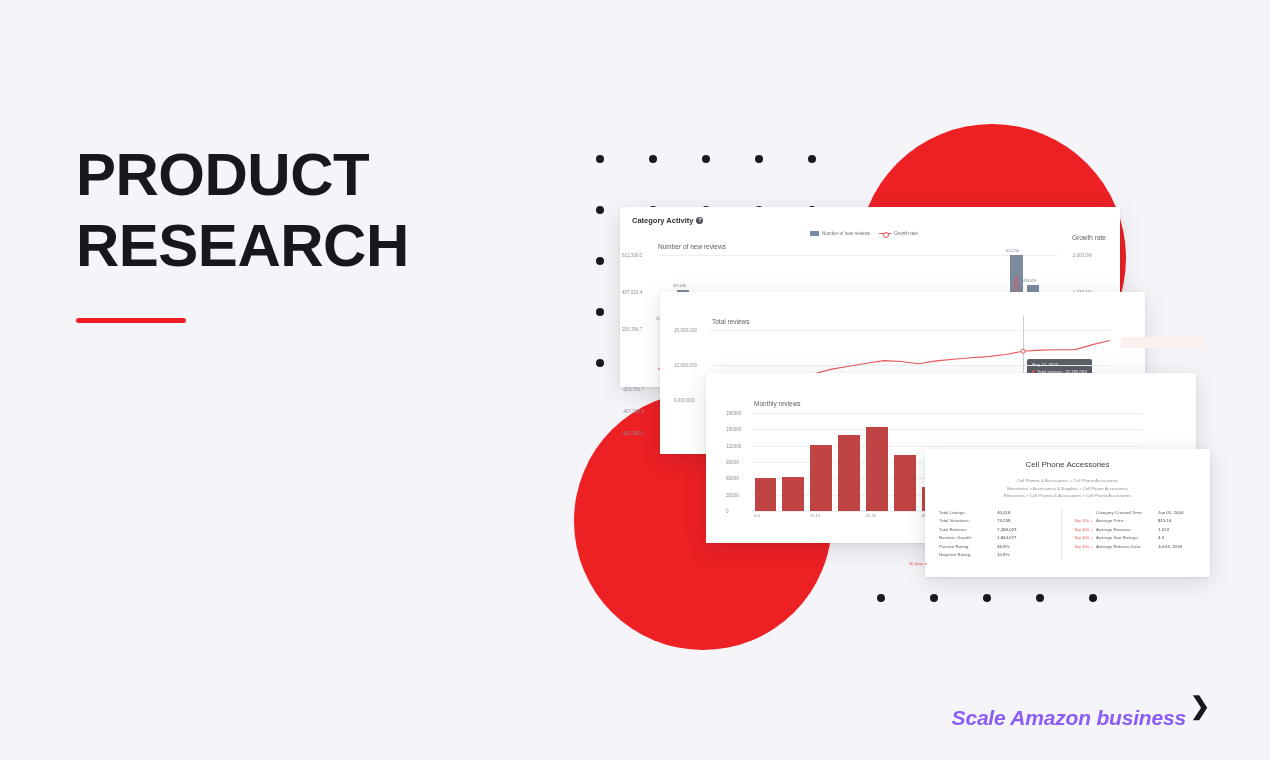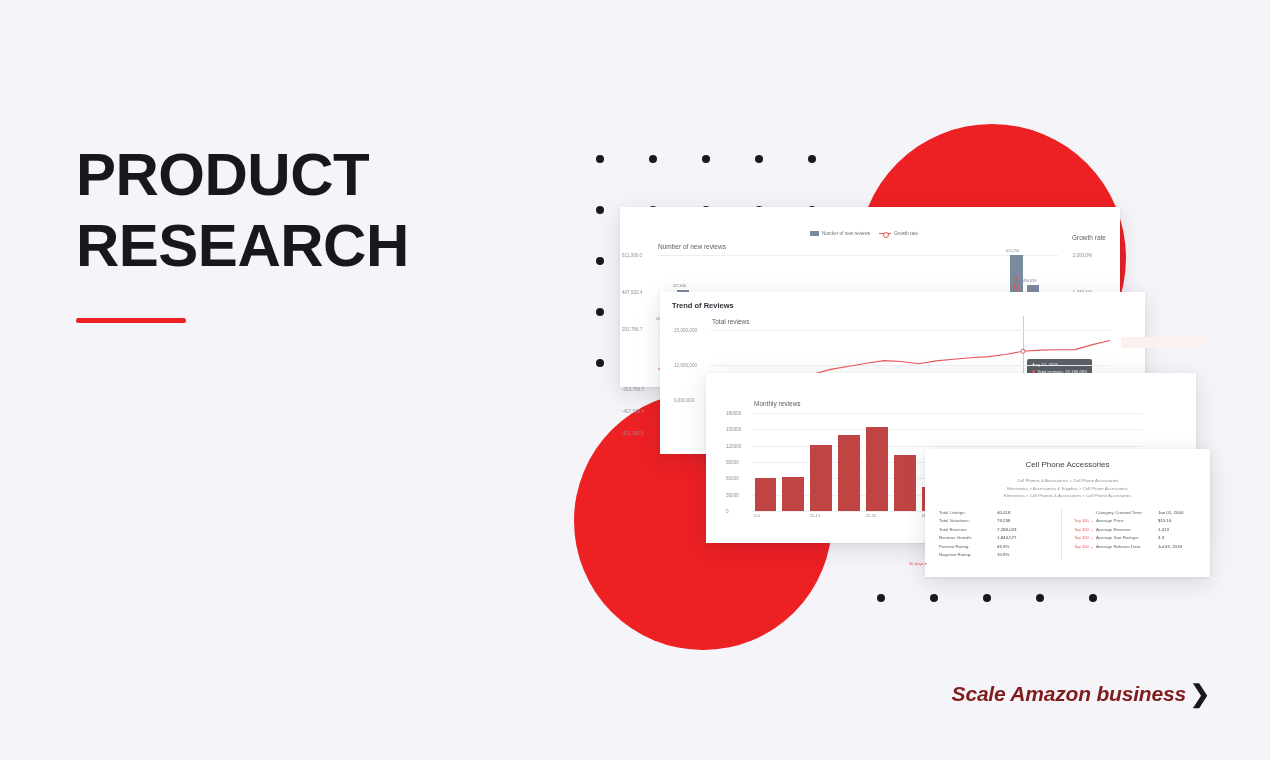--- a/index.html
+++ b/index.html
@@ -106,21 +106,21 @@
     color: #e8565b; font-size: 4.2px; white-space: nowrap;
   }
 
   
   .footer {
     position: absolute; right: 60px; top: 682px;
     display: flex; align-items: center; gap: 4px;
   }
   .footer-text {
     font-size: 21px; font-style: italic; font-weight: 700;
-    color: #7f1d1d; letter-spacing: -0.2px;
+    color: #8b5cf6; letter-spacing: -0.2px; margin-top: 24px;
   }
   .chev { font-size: 24px; font-weight: 700; color: #16181d; line-height: 1; }
 </style>
 </head>
 <body>
 
 <div id="stage">
 
   <div class="blob blob-top"></div>
   <div class="blob blob-bottom"></div>
@@ -159,20 +159,24 @@
       <div class="dot" style="left: 1036px; top: 594px;"></div>
       <div class="dot" style="left: 1089px; top: 594px;"></div>
     </div>
 
   <div class="headline">PRODUCT
 RESEARCH</div>
   <div class="rule"></div>
 
   <div class="card" id="card-category">
     <div class="inner">
+      <div class="card-title">
+        <span>Category Activity</span>
+        <span class="help-ico">?</span>
+      </div>
 
       <div class="legend">
         <div class="legend-item">
           <span class="sw-bar"></span>
           <span>Number of new reviews</span>
         </div>
         <div class="legend-item">
           <span class="sw-line"></span>
           <span>Growth rate</span>
         </div>
@@ -244,23 +248,20 @@
           <div class="barlabel" style="left: 381.333px; top: 69.5314px;">220,009</div>
           <svg width="400" height="118" style="position: absolute; left: 0px; top: 0px;">
             <path d="M0,114 L8.3,114.0 L25.0,114.0 L41.7,114.0 L58.3,114.0 L75.0,114.0 L91.7,114.0 L108.3,114.0 L125.0,114.0 L141.7,114.0 L158.3,114.0 L175.0,114.0 L191.7,114.0 L208.3,114.0 L225.0,114.0 L241.7,114.0 L258.3,114.0 L275.0,73.2 L291.7,114.0 L308.3,114.0 L325.0,114.0 L341.7,114.0 L358.3,21.2 L375.0,114.0 L391.7,114.0 L400,114" fill="none" stroke="#e8565b" stroke-width="0.9"></path>
           </svg>
         </div>
     </div>
   </div>
 
   <div class="card" id="card-trend">
     <div class="inner">
-      <div class="card-title">
-        <span>Trend of Reviews</span>
-      </div>
       <div class="axis-name" style="position:absolute;left:52px;top:26px;">Total reviews</div>
       <div id="trendplot">
         <div class="vline" id="trend-vline" style="left: 313.043px; top: -14px; height: 98px;"></div>
         <div class="tooltip" id="trend-tooltip" style="left: 317.043px; top: 29.2333px;">
           <div>Aug 17, 2020</div>
           <div>
             <span class="tt-dot"></span><span>Total reviews:</span>
             <span>13,180,094</span>
           </div>
         </div>

